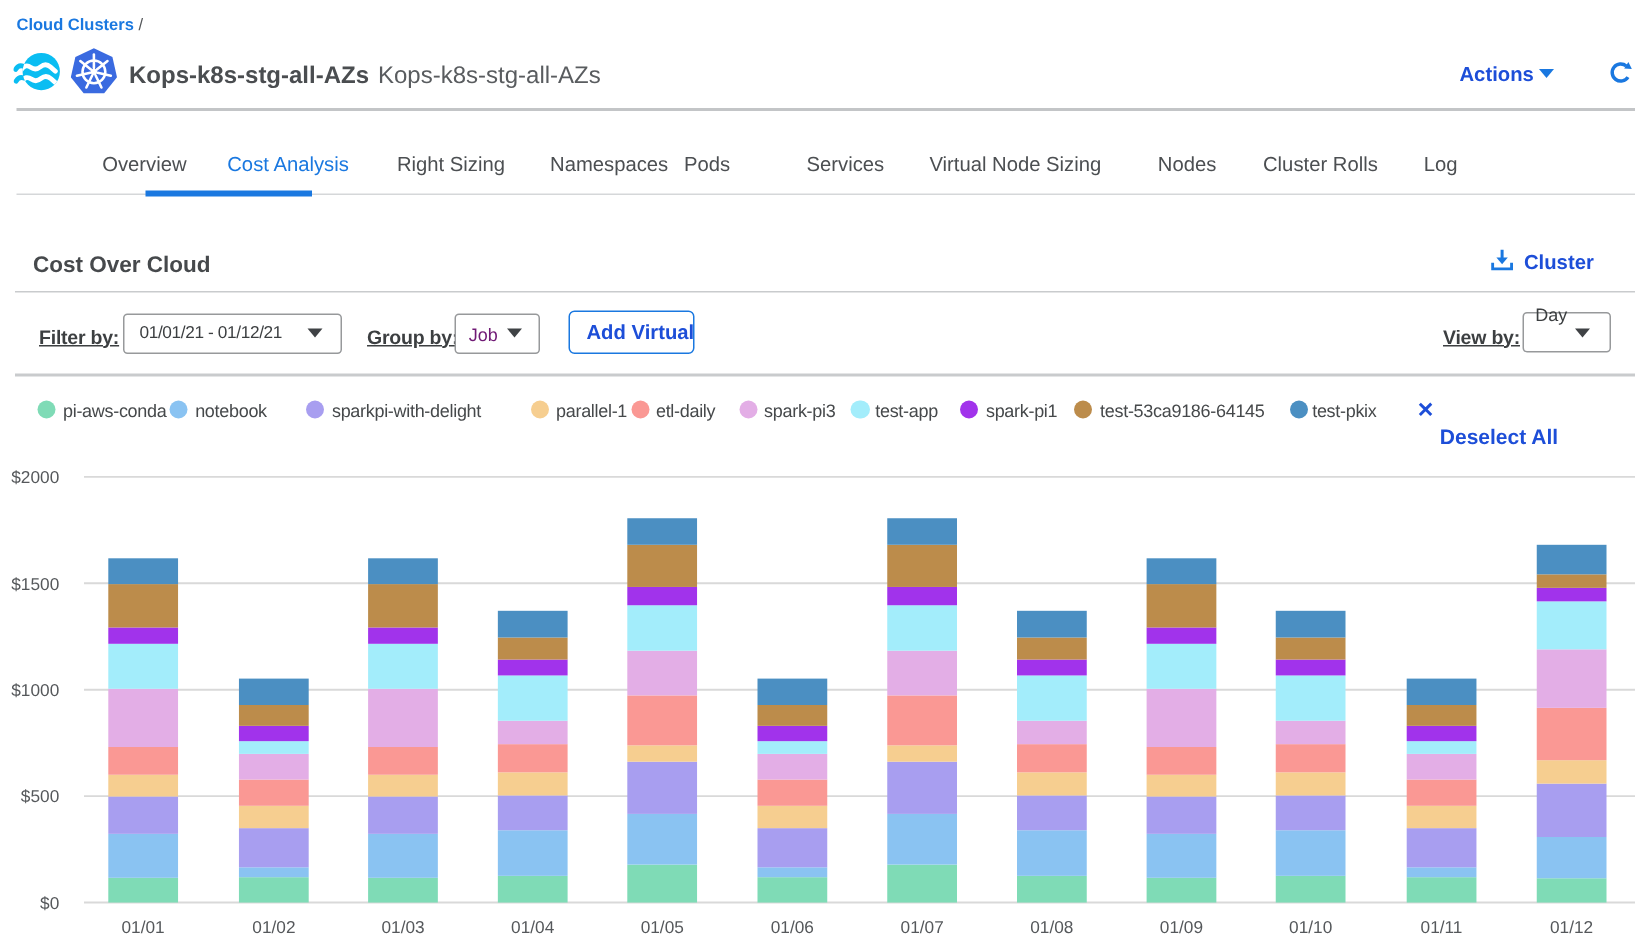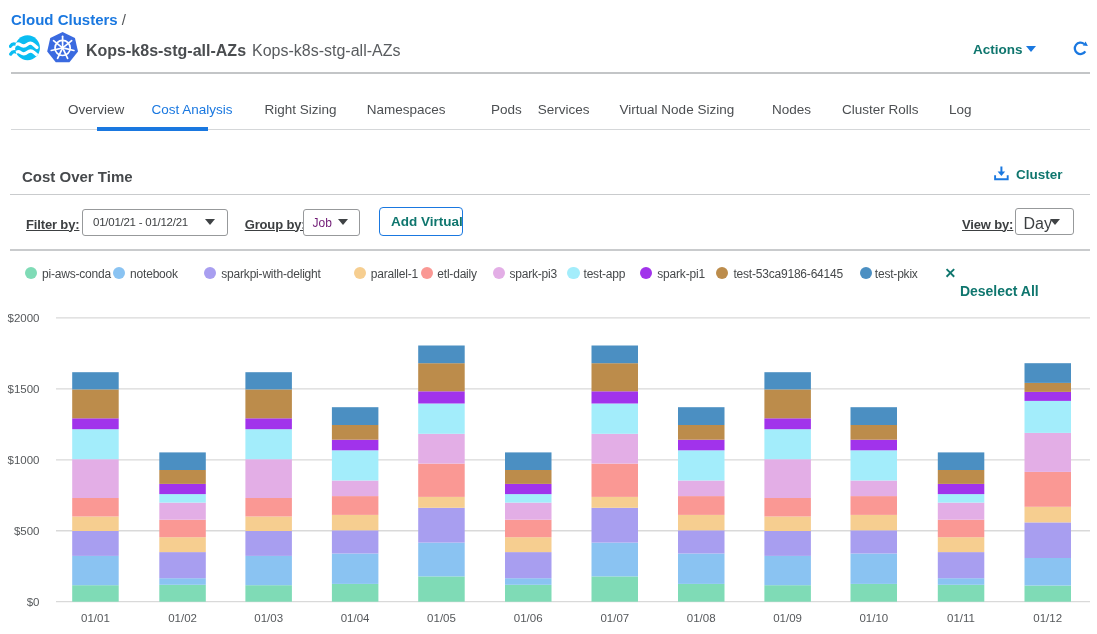--- a/index.html
+++ b/index.html
@@ -1,31 +1,31 @@
 <!DOCTYPE html>
 <html><head>
 <meta charset="utf-8">
 <style>
 * { margin:0; padding:0; box-sizing:border-box; }
 html,body { width:1097px; height:634px; background:#fff; font-family:"Liberation Sans",sans-serif; position:relative; overflow:hidden; }
 .abs { position:absolute; }
-.blue { color:#0f766e; }
+.blue { color:#1d4ed8; }
 .hr { position:absolute; background:#c9cbcd; height:1.5px; }
 .tab { position:absolute; top:102px; font-size:13.5px; color:#4c4f52; white-space:nowrap;margin-left:40px; }
 .tab.active { color:#1a78e0; font-weight:normal; }
 .dot { position:absolute; top:267px; width:12.4px; height:12.4px; border-radius:50%; }
 .leglab { position:absolute; top:267px; font-size:12px; letter-spacing:-0.2px; color:#46494b; white-space:nowrap; }
 .sel { position:absolute; border:1px solid #97999b; border-radius:3px; background:#fff; }
 .lbl { position:absolute; font-weight:bold; font-size:13px; letter-spacing:-0.15px; color:#3c3f41;text-decoration:underline; }
 .caret { position:absolute; width:0; height:0; border-left:5.5px solid transparent; border-right:5.5px solid transparent; border-top:6px solid #3f4245; }
 </style>
 </head>
 <body>
 
-<div class="abs" style="left:11px;top:11px;font-size:15px;font-weight:bold;color:#1a78e0">Cloud Clusters <span style="color:#54575a;font-weight:normal">/</span></div>
+<div class="abs" style="left:11px;top:11px;font-size:11px;font-weight:bold;color:#1a78e0">Cloud Clusters <span style="color:#54575a;font-weight:normal">/</span></div>
 
 <svg class="abs" style="left:9px;top:33px" width="37" height="31" viewBox="0 0 37 31">
   <defs>
       <clipPath id="oc">
         <circle cx="18.5" cy="14.7" r="12.45"></circle>
       </clipPath>
     </defs>
   <circle cx="18.5" cy="14.7" r="12.45" fill="#0abdf2"></circle>
   <g fill="none" stroke-linecap="round" stroke-width="3.2">
     <g stroke="#0abdf2">
@@ -67,30 +67,30 @@
   <path d="M12.2 3.0 A 5.7 5.7 0 1 0 13.3 10.4" fill="none" stroke="#1a78e0" stroke-width="2.3"></path>
   <polygon points="10.8,4.6 15.9,5.0 13.6,0.4" fill="#1a78e0"></polygon>
 </svg>
 
 <div class="hr" style="left:11px;top:71.8px;width:1079px;height:1.8px;background:#c3c5c7"></div>
 
 <div class="tab" style="left:28.1px">Overview</div>
 <div class="tab active" style="left:111.5px">Cost Analysis</div>
 <div class="tab" style="left:224.6px">Right Sizing</div>
 <div class="tab" style="left:326.7px">Namespaces</div>
-<div class="tab" style="left:451px">Pods</div>
+<div class="tab" style="left:416px">Pods</div>
 <div class="tab" style="left:497.7px">Services</div>
 <div class="tab" style="left:579.6px">Virtual Node Sizing</div>
 <div class="tab" style="left:731.9px">Nodes</div>
 <div class="tab" style="left:802.0px">Cluster Rolls</div>
 <div class="tab" style="left:909.1px">Log</div>
 <div class="hr" style="left:11px;top:129px;width:1079px;height:1.2px;background:#d5d7d9"></div>
 <div class="abs" style="left:97px;top:127.4px;width:111px;height:3.2px;background:#1a78e0"></div>
 
-<div class="abs" style="left:22px;top:167.5px;font-size:15px;font-weight:bold;color:#46494c">Cost Over Time</div>
+<div class="abs" style="left:22px;top:167.5px;font-size:15px;font-weight:bold;color:#46494c">Cost Over Cloud</div>
 <svg class="abs" style="left:994px;top:165.5px" width="15" height="15" viewBox="0 0 15 15">
   <g stroke="#1a78e0" fill="none">
     <path d="M1.1 9.2 v4 h12.6 v-4" stroke-width="1.9"></path>
     <line x1="7.4" y1="0.5" x2="7.4" y2="7.5" stroke-width="2"></line>
   </g>
   <polygon points="3.6,5.6 11.2,5.6 7.4,10.1" fill="#1a78e0"></polygon>
 </svg>
 <div class="abs blue" style="left:1016px;top:166.5px;font-size:13.5px;font-weight:bold">Cluster</div>
 
 <div class="hr" style="left:10px;top:193.6px;width:1080px"></div>
@@ -103,21 +103,21 @@
 <div class="lbl" style="left:244.7px;top:216.5px">Group by:</div>
 <div class="sel" style="left:303px;top:208.5px;width:57px;height:27px"></div>
 <div class="abs" style="left:312.5px;top:215.5px;font-size:12px;color:#701a75">Job</div>
 <div class="caret" style="left:337.5px;top:219px"></div>
 
 <div class="abs" style="left:379px;top:207px;width:83.5px;height:29px;border:1.5px solid #1a78e0;border-radius:4px;background:#fff"></div>
 <div class="abs blue" style="left:391px;top:214px;font-size:13.5px;font-weight:bold">Add Virtual</div>
 
 <div class="lbl" style="left:962px;top:216.5px">View by:</div>
 <div class="sel" style="left:1015px;top:208px;width:59px;height:27px"></div>
-<div class="abs" style="left:1023.5px;top:215px;font-size:16px;color:#3c3f41">Day</div>
+<div class="abs" style="left:1023.5px;top:203px;font-size:12px;color:#3c3f41">Day</div>
 <div class="caret" style="left:1050px;top:218.5px"></div>
 
 <div class="hr" style="left:10px;top:249px;width:1080px"></div>
 
 <div class="dot" style="left:25.1px;background:#7fdbb6"></div>
 <div class="leglab" style="left:42.0px">pi-aws-conda</div>
 <div class="dot" style="left:113.0px;background:#8ac3f2"></div>
 <div class="leglab" style="left:130.1px">notebook</div>
 <div class="dot" style="left:204.1px;background:#a89ef0"></div>
 <div class="leglab" style="left:221.3px">sparkpi-with-delight</div>

